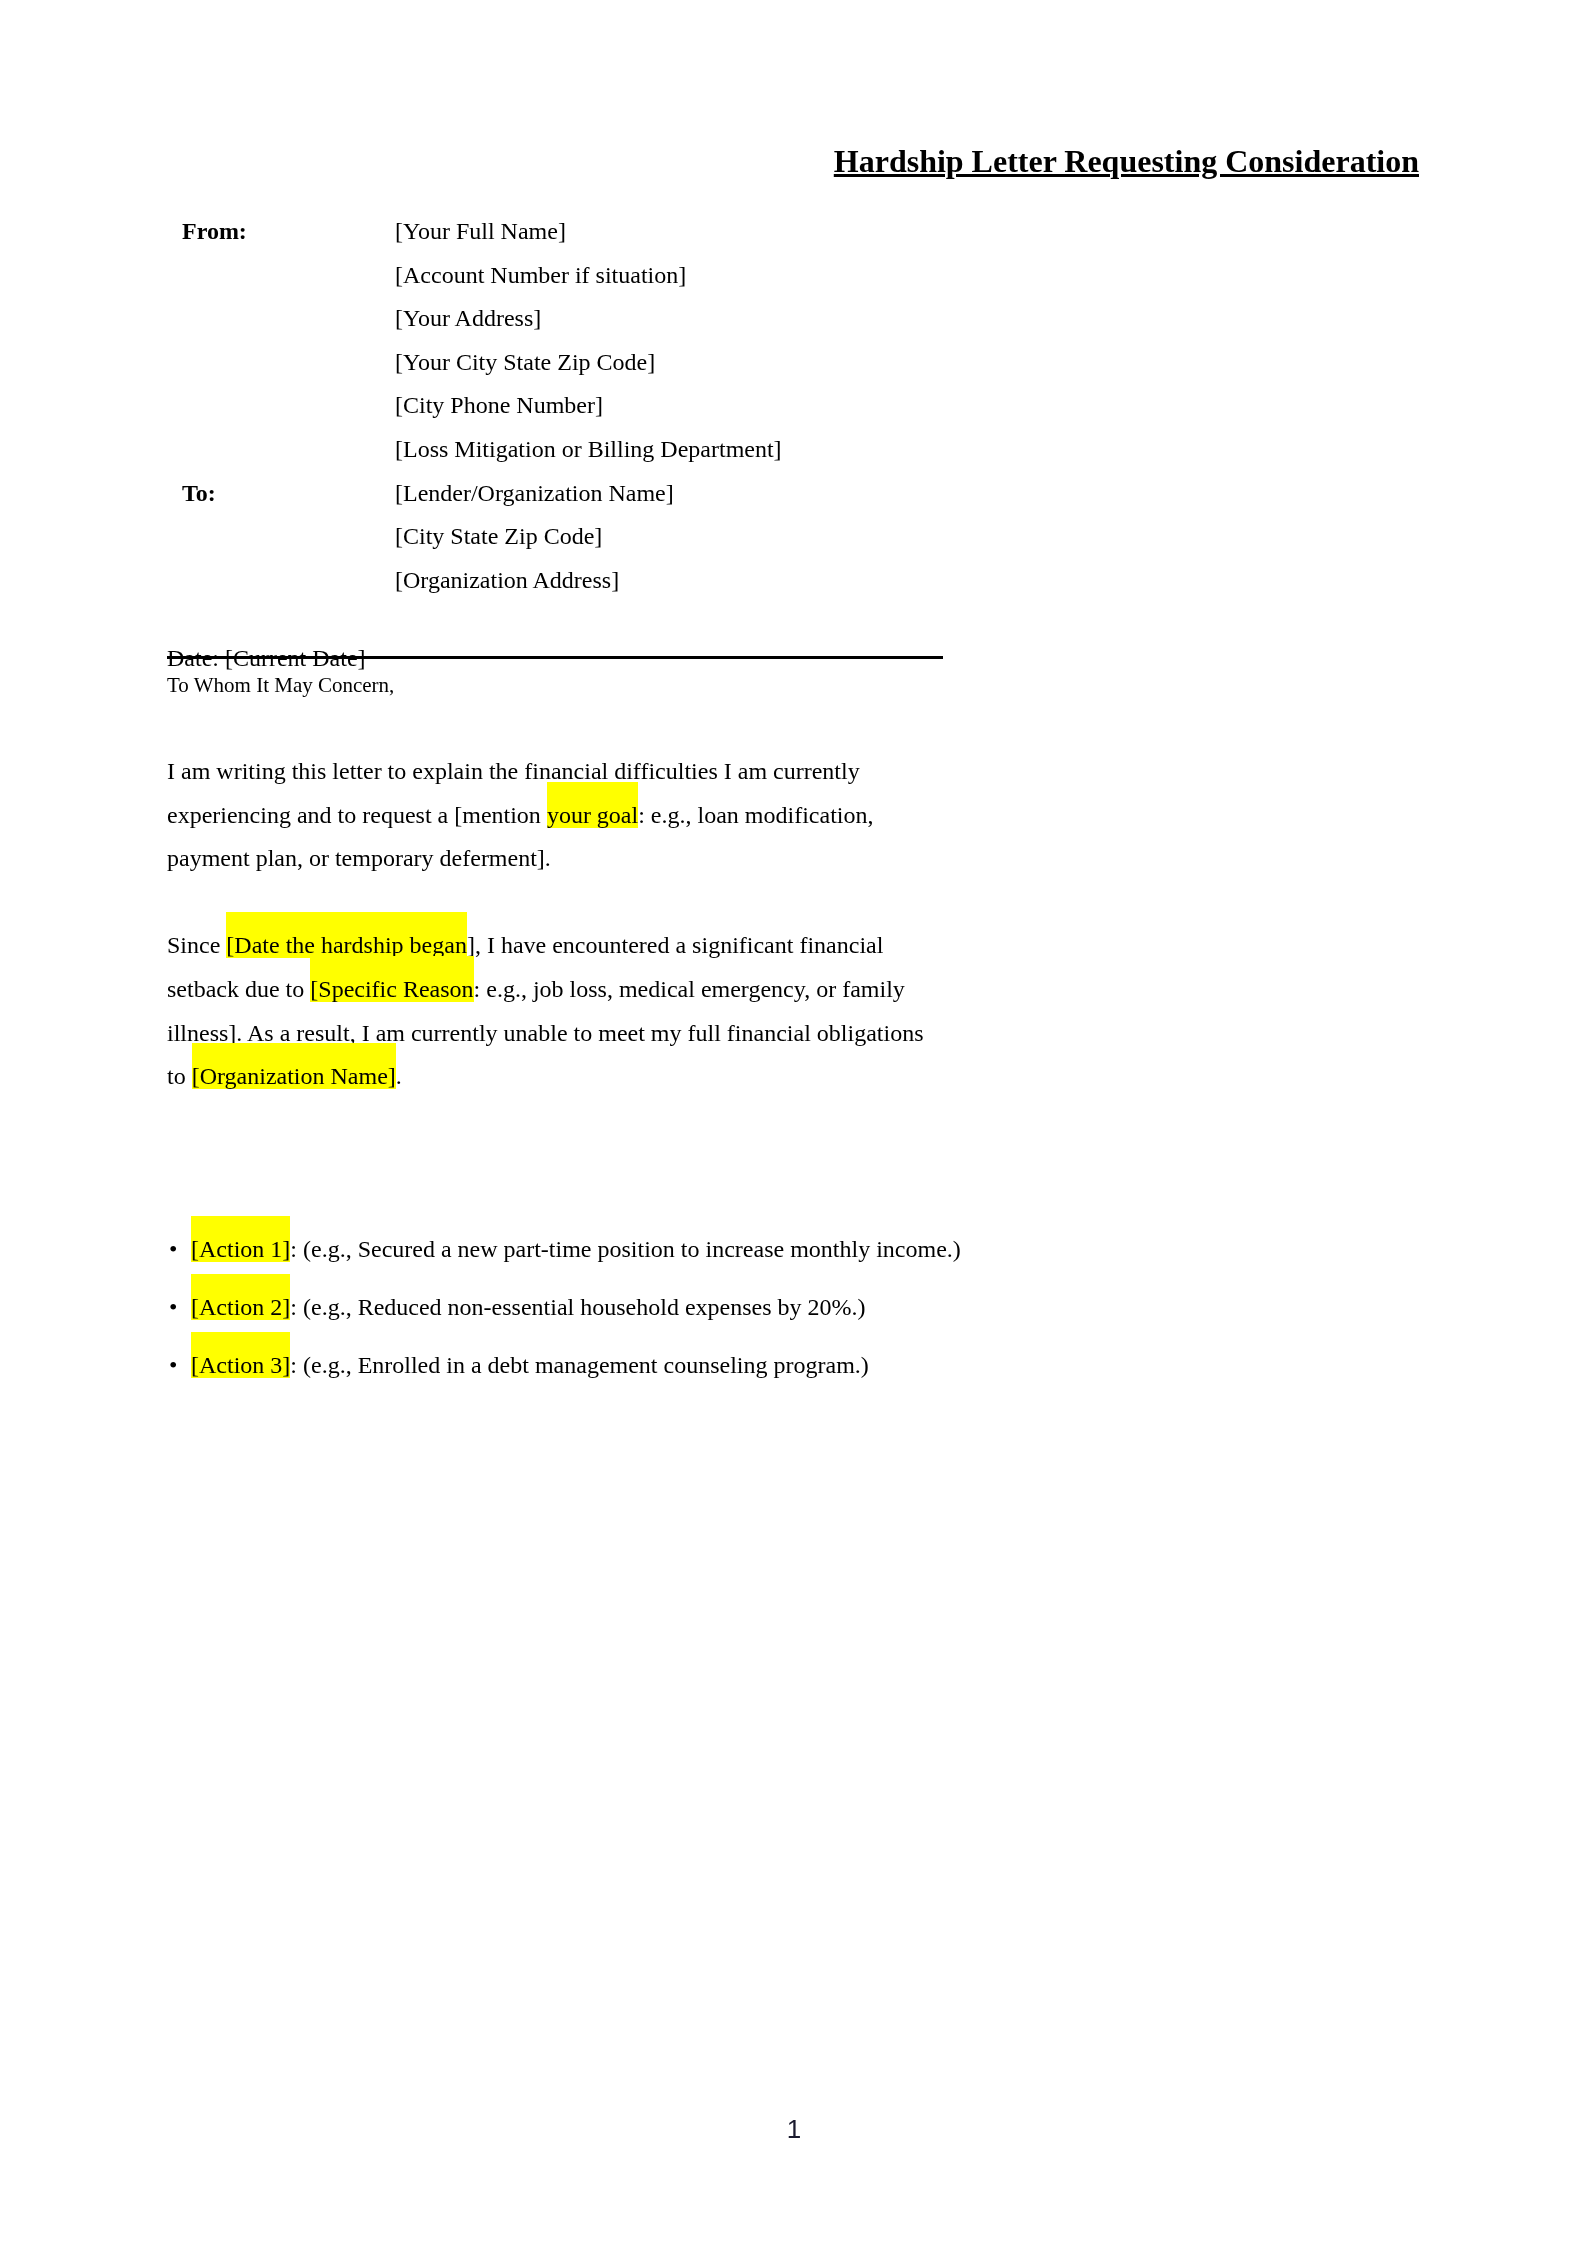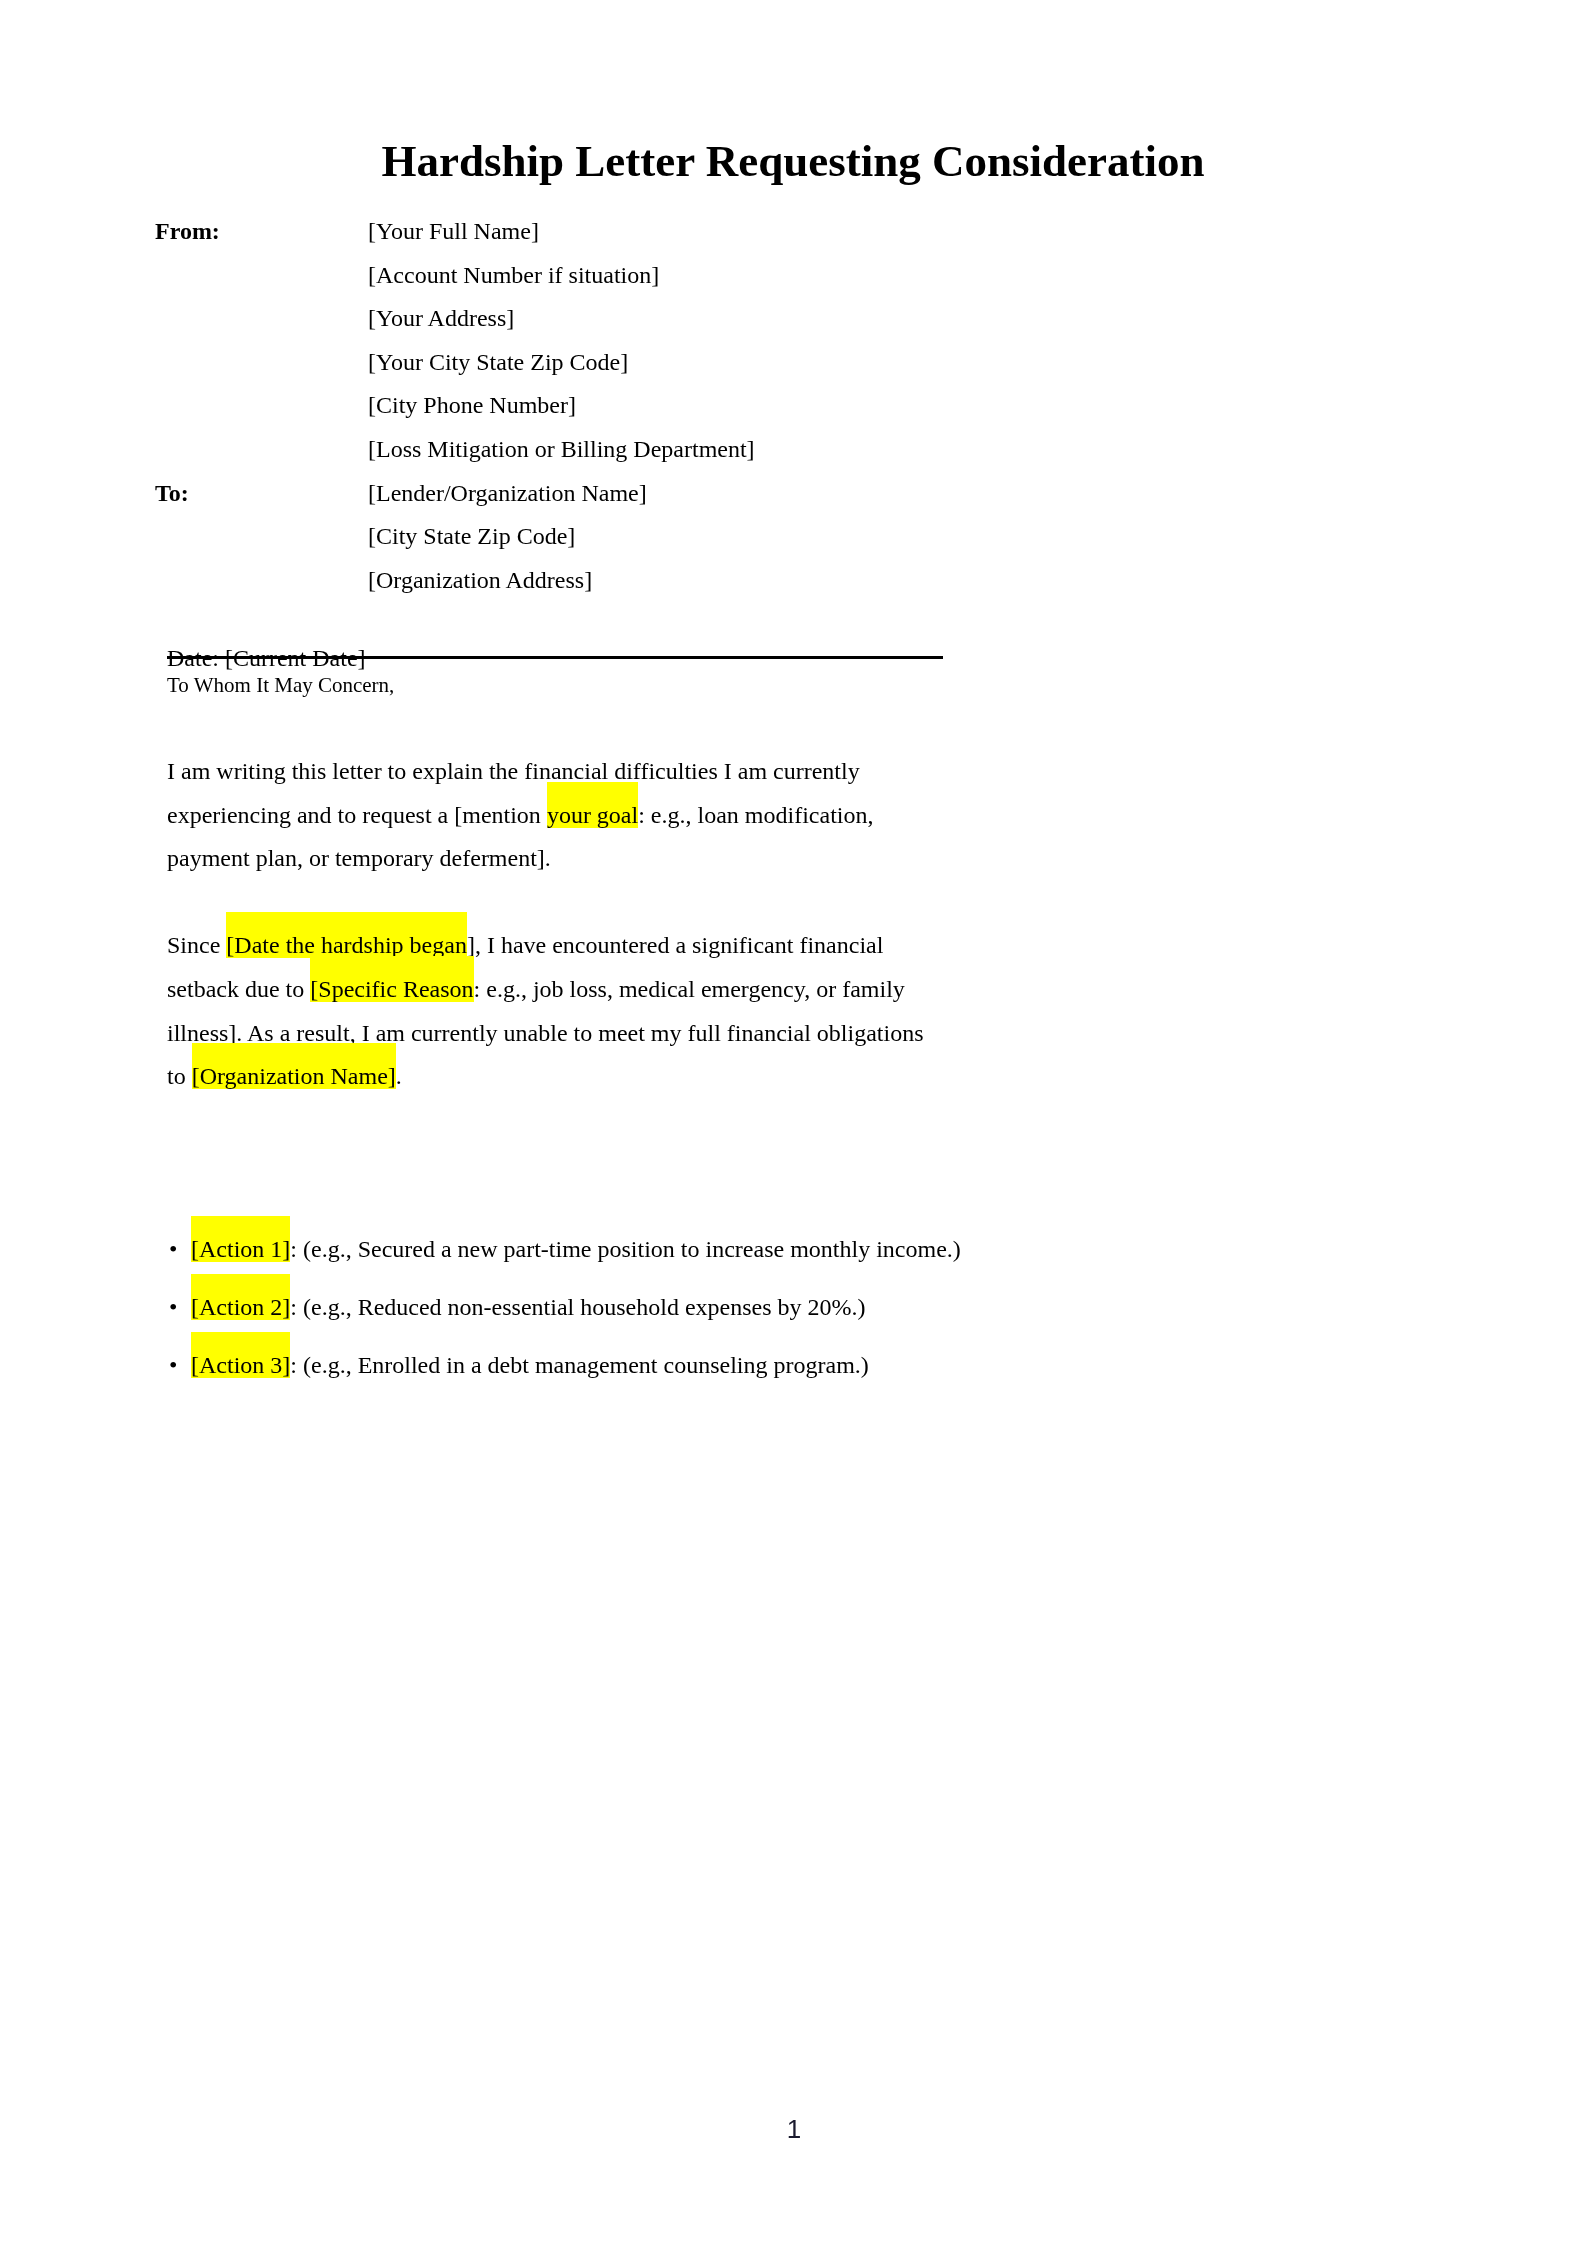--- a/index.html
+++ b/index.html
@@ -23,32 +23,33 @@
     height: 2245px;
     background: #ffffff;
   }
 
   
   .doc-title {
     position: absolute;
     left: 167px;
     top: 133px;
     width: 1252px;
-    text-align: center;
-    font-size: 45px;
+    text-align: right;
+    font-size: 32px;
     font-weight: bold;
     letter-spacing: 0px;
     line-height: 56px;
     white-space: nowrap;
+    text-decoration: underline;
   }
 
   
   .addr-block {
     position: absolute;
-    left: 155px;
+    left: 182px;
     top: 210px;
     width: 1100px;
   }
   .addr-row {
     position: relative;
     height: 43.6px;
     line-height: 43.6px;
     font-size: 24px;
   }
   .addr-label {

